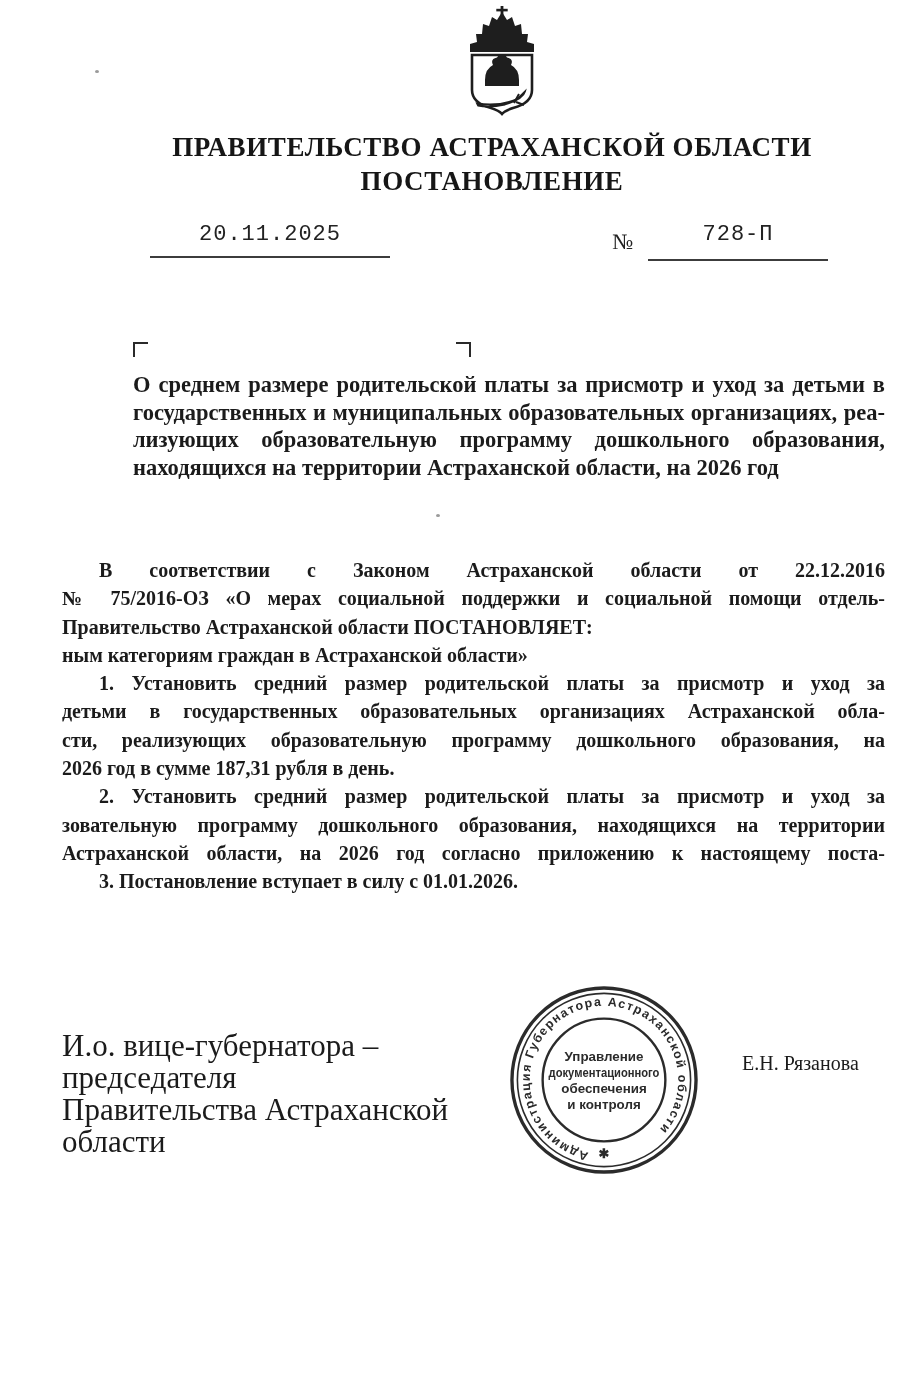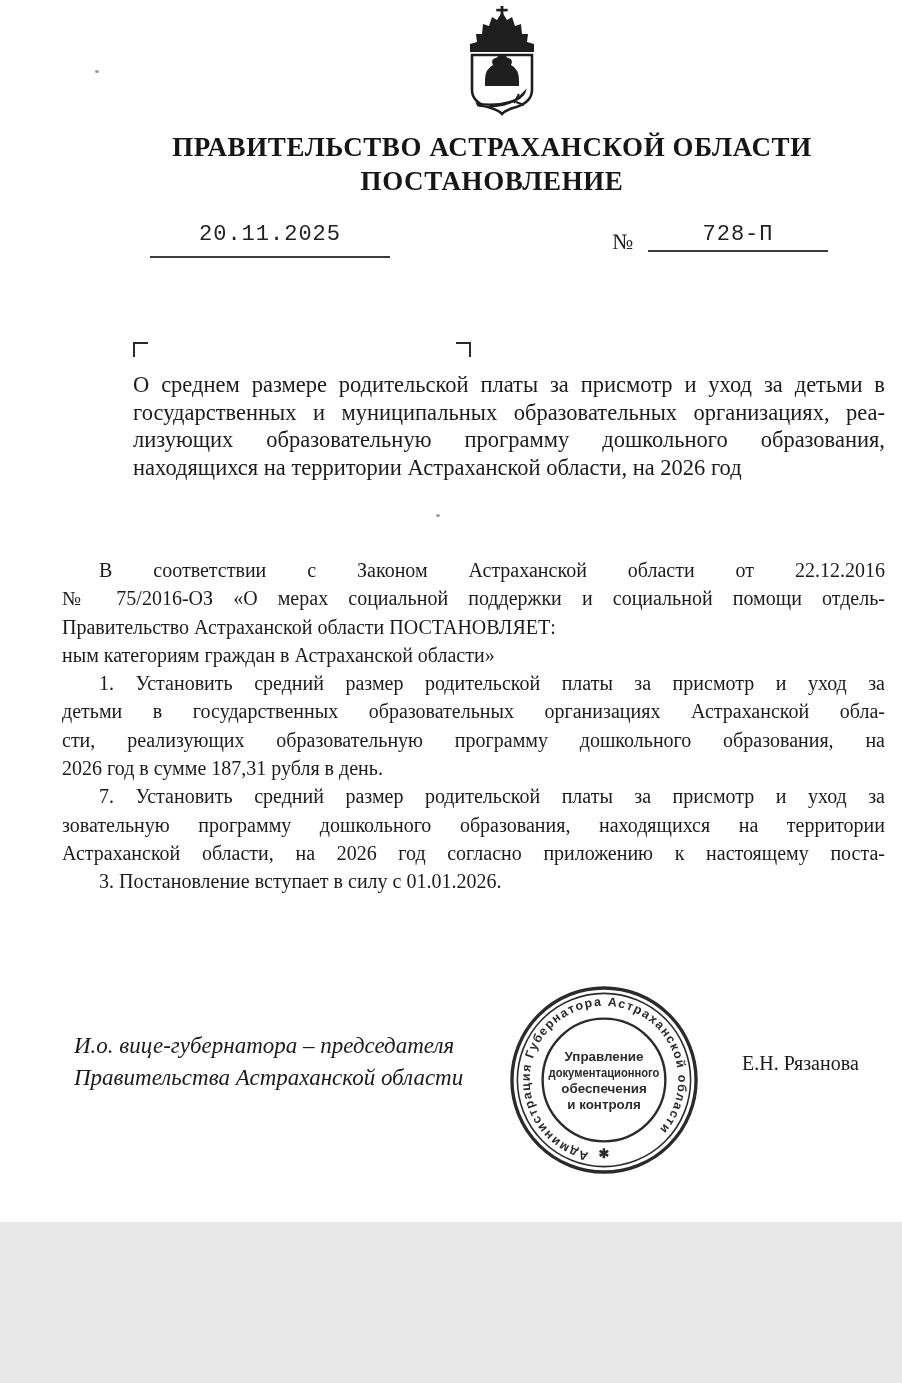--- a/index.html
+++ b/index.html
@@ -1,20 +1,20 @@
 <!DOCTYPE html>
 <html><head>
 <meta charset="utf-8">
 <style>
   * { margin: 0; padding: 0; box-sizing: border-box; }
   html, body { background: #e8e8e8; }
   .page {
     position: relative;
     width: 902px;
-    height: 1222px;
+    height: 1383px;
     background: #ffffff;
     margin: 0 auto;
     overflow: hidden;
     font-family: "Liberation Serif", serif;
     color: #1b1b1b;
   }
 
   
   .emblem { position: absolute; left: 452px; top: 6px; width: 100px; height: 110px; }
 
@@ -44,21 +44,21 @@
     position: absolute; left: 612px; top: 229px;
     font-size: 22px; color: #222;
   }
   .number-field {
     position: absolute; left: 648px; top: 222px; width: 180px;
     border-bottom: 2px solid #3c3c3c;
     text-align: center;
     font-family: "Liberation Mono", monospace;
     font-size: 22px;
     letter-spacing: 1px;
-    padding-bottom: 3px;
+    padding-bottom: 12px;
     color: #222;
   }
 
   
   .corner { position: absolute; width: 15px; height: 15px; }
   .corner-left  { left: 133px; top: 342px; border-left: 2px solid #2a2a2a; border-top: 2px solid #2a2a2a; }
   .corner-right { left: 456px; top: 342px; border-right: 2px solid #2a2a2a; border-top: 2px solid #2a2a2a; }
 
   
   .subject {
@@ -67,28 +67,28 @@
     line-height: 27.5px;
   }
 
   
   .body-text {
     position: absolute; left: 62px; top: 556px; width: 823px;
     font-size: 20px;
     line-height: 28.3px;
   }
 
-  .line { text-align: left; }
+  .line { text-align: left; font-weight: bold; }
   .line.justify { text-align: justify; text-align-last: justify; text-justify: inter-word; }
   .line.indent { padding-left: 37px; }
 
   
   .sig-position {
-    position: absolute; left: 74px; top: 1030px; width: 480px;
-    font-size: 23px; line-height: 32px; font-style: italic;
+    position: absolute; left: 62px; top: 1030px; width: 480px;
+    font-size: 31px; line-height: 32px;
   }
   .sig-name {
     position: absolute; left: 742px; top: 1052px; width: 160px;
     font-size: 20px;
   }
 
   
   .stamp { position: absolute; left: 507px; top: 983px; width: 194px; height: 194px; }
   .stamp text {
     font-family: "Liberation Sans", sans-serif;
@@ -152,21 +152,21 @@
       <div class="line">ным категориям граждан в Астраханской области»</div>
 
       <div class="line indent justify">1. Установить средний размер родительской платы за присмотр и уход за</div>
 
       <div class="line justify">детьми в государственных образовательных организациях Астраханской обла-</div>
 
       <div class="line justify">сти, реализующих образовательную программу дошкольного образования, на</div>
 
       <div class="line">2026 год в сумме 187,31 рубля в день.</div>
 
-      <div class="line indent justify">7. Установить средний размер родительской платы за присмотр и уход за</div>
+      <div class="line indent justify">2. Установить средний размер родительской платы за присмотр и уход за</div>
 
 
       <div class="line justify">зовательную программу дошкольного образования, находящихся на территории</div>
 
       <div class="line justify">Астраханской области, на 2026 год согласно приложению к настоящему поста-</div>
 
 
       <div class="line indent">3. Постановление вступает в силу с 01.01.2026.</div>
     </div>
 

